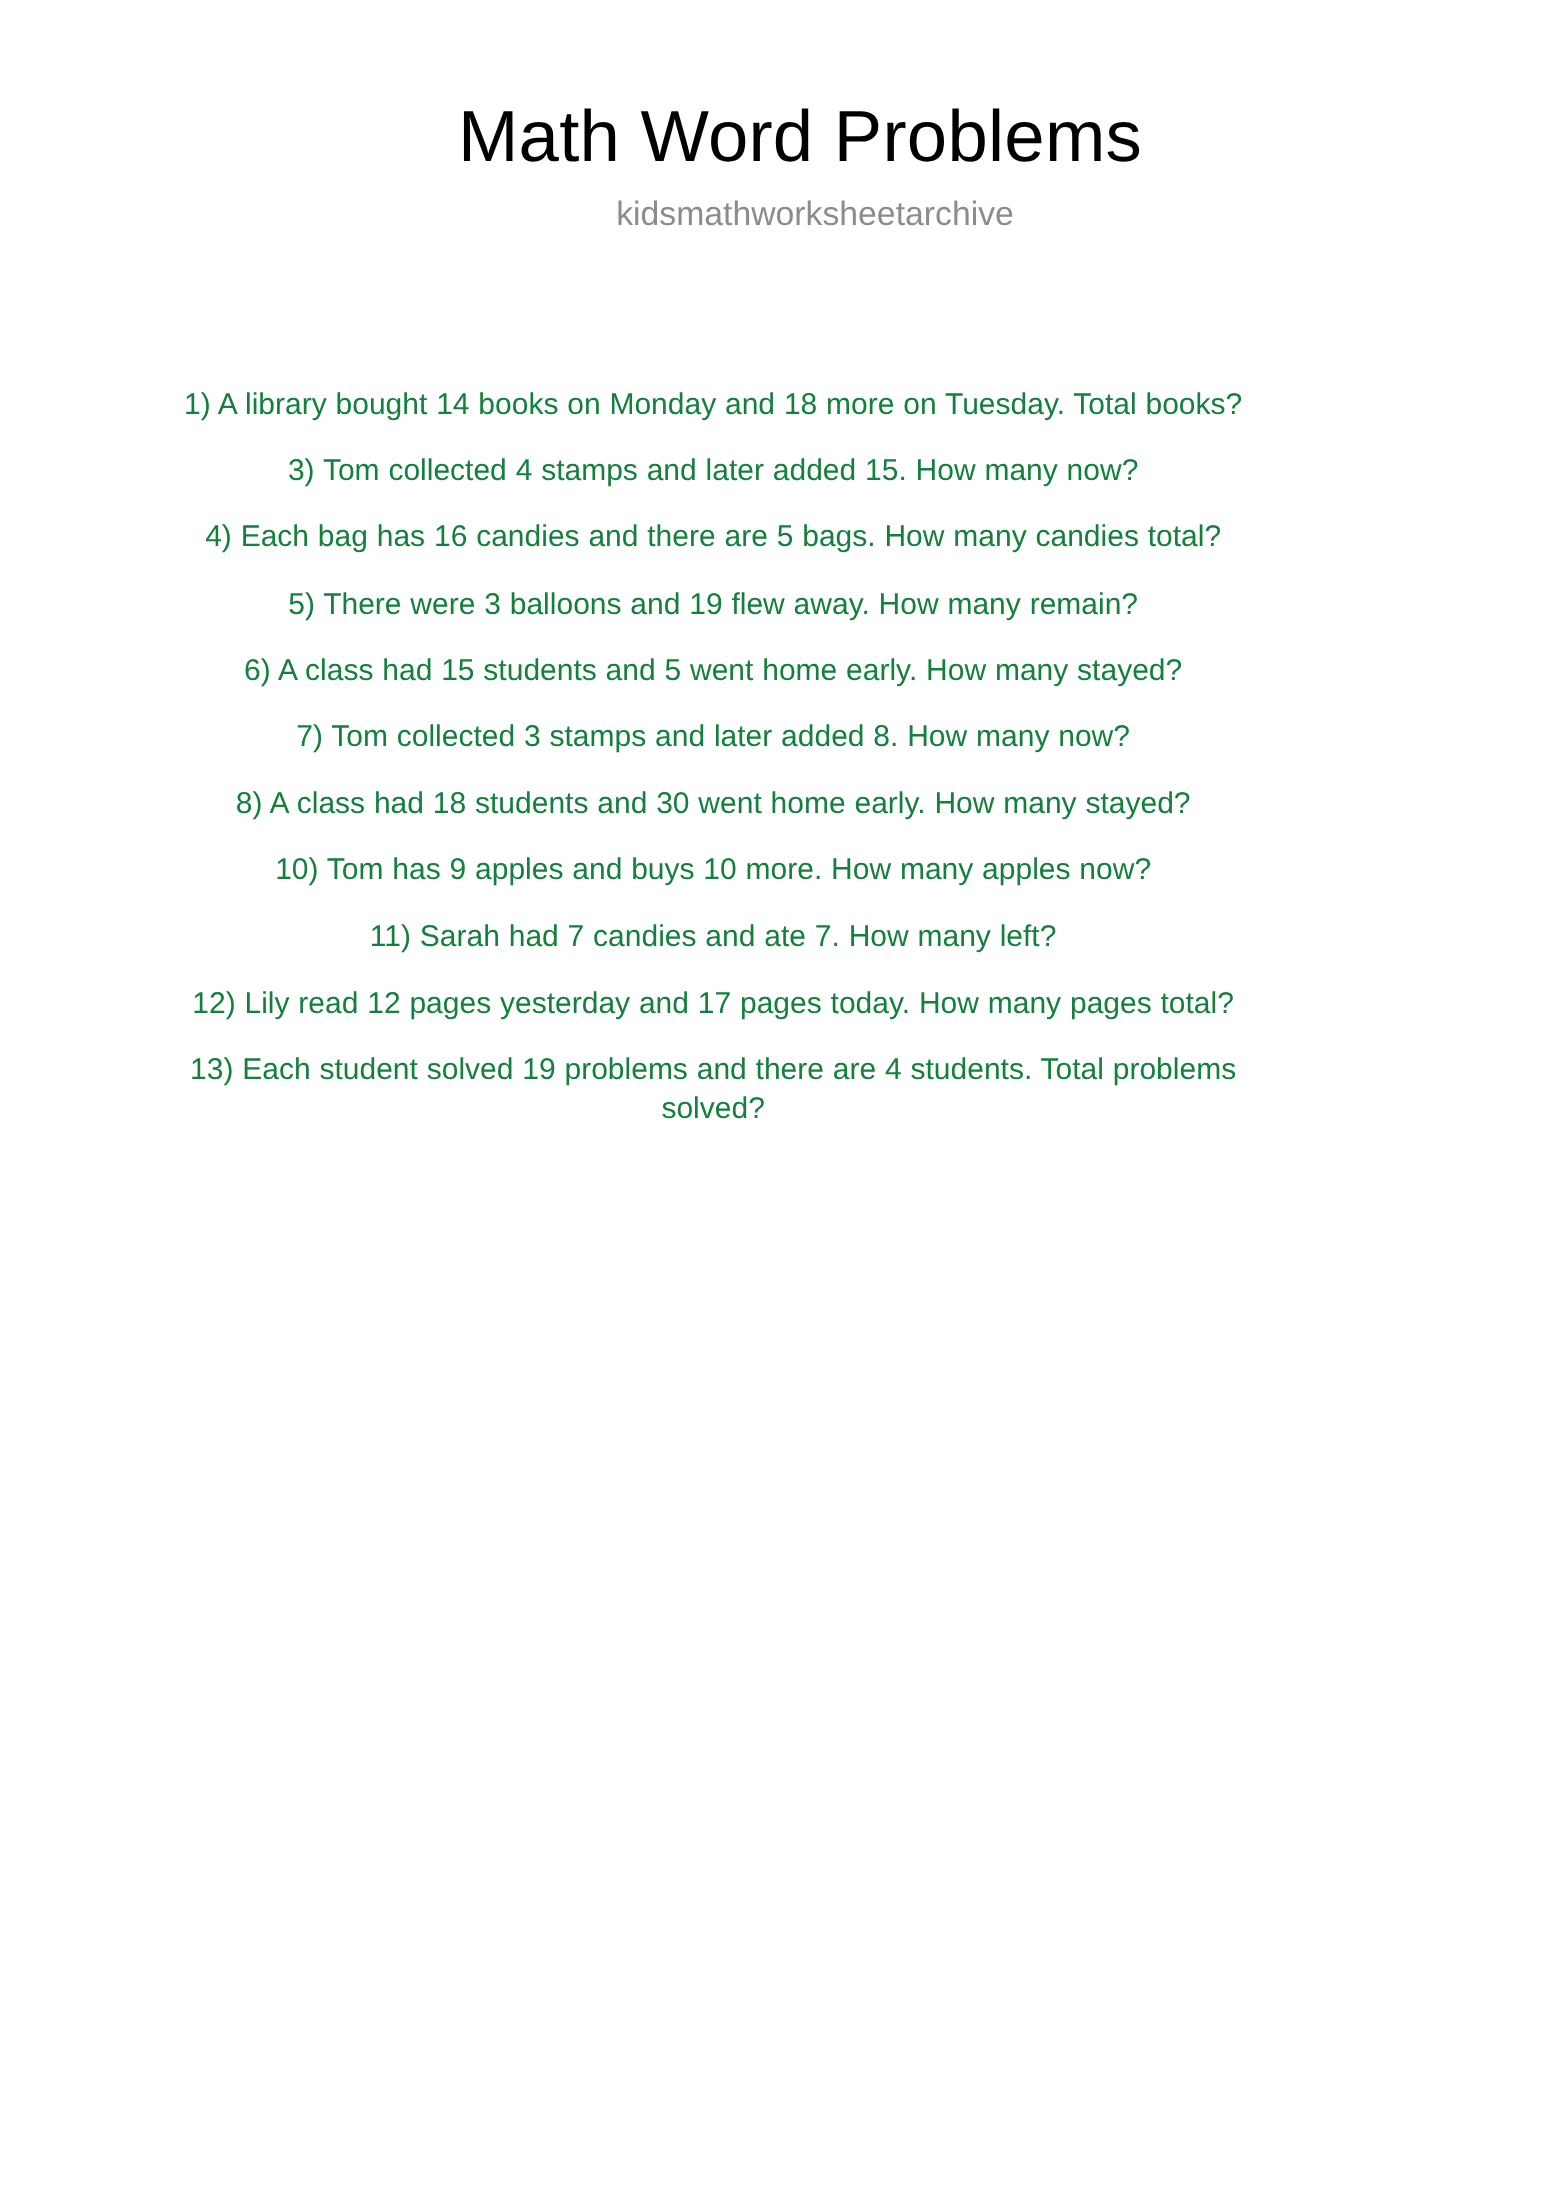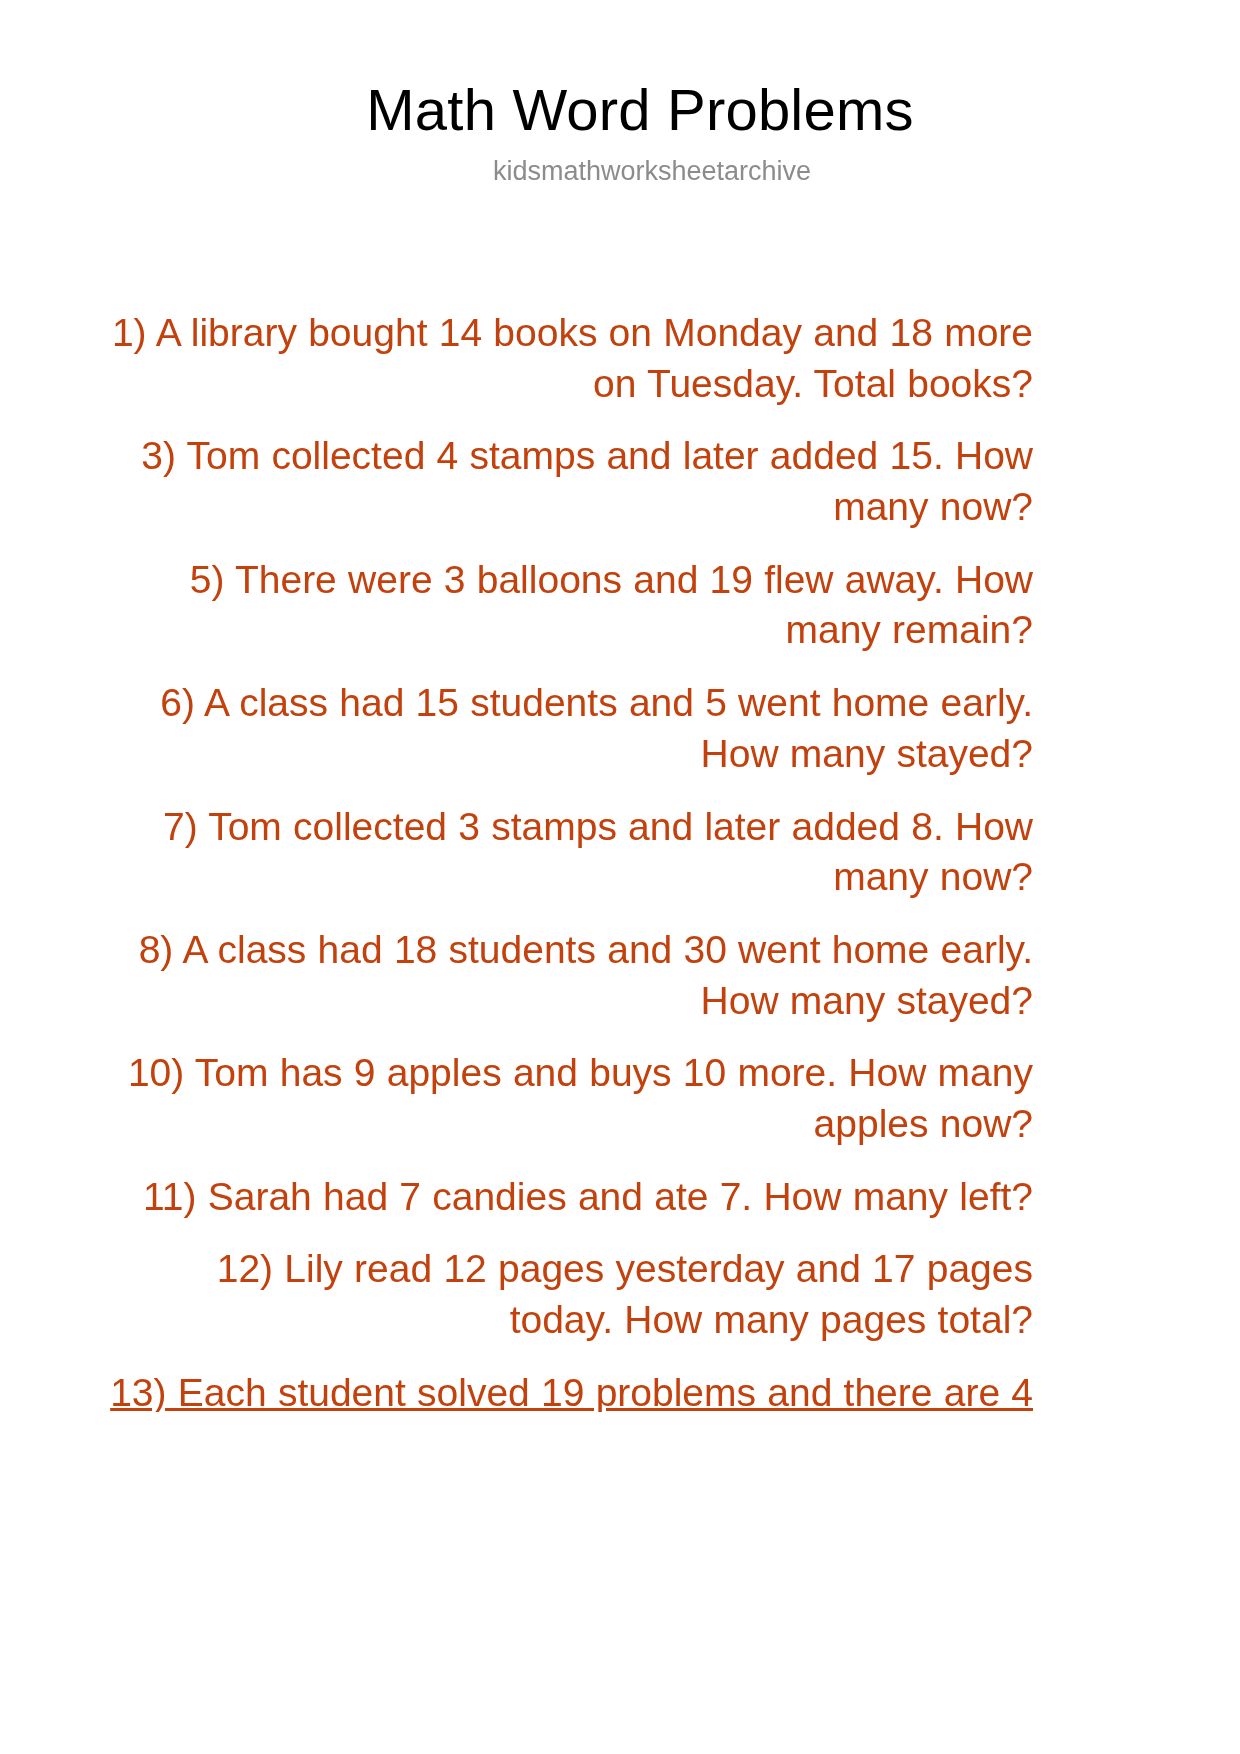--- a/index.html
+++ b/index.html
@@ -43,46 +43,46 @@
   .problems {
     margin: 0;
     padding: 0;
     list-style: none;
     position: absolute;
     left: 88px;
     right: 88px;
     top: 308px;
   }
   .problem {
-    font-size: 39px;
+    font-size: 24px;
     line-height: 1.30;
-    color: #c2410c;
+    color: #15803d;
     margin: 0 0 22px 0;
     max-width: 925px;
-    text-align: right;
+    text-align: center;
     word-spacing: 0.4px;
   }
   .problem:last-child {
     margin-bottom: 0;
-    text-decoration: underline;
   }
 </style>
 </head>
 <body>
 
 <div class="page">
 
   <div class="header">
     <h1 class="doc-title">Math Word Problems</h1>
     <div class="doc-subtitle">kidsmathworksheetarchive</div>
   </div>
 
   <ol class="problems">
     <li class="problem">1) A library bought 14 books on Monday and 18 more on Tuesday. Total books?</li>
     <li class="problem">3) Tom collected 4 stamps and later added 15. How many now?</li>
+    <li class="problem">4) Each bag has 16 candies and there are 5 bags. How many candies total?</li>
     <li class="problem">5) There were 3 balloons and 19 flew away. How many remain?</li>
     <li class="problem">6) A class had 15 students and 5 went home early. How many stayed?</li>
     <li class="problem">7) Tom collected 3 stamps and later added 8. How many now?</li>
     <li class="problem">8) A class had 18 students and 30 went home early. How many stayed?</li>
     <li class="problem">10) Tom has 9 apples and buys 10 more. How many apples now?</li>
     <li class="problem">11) Sarah had 7 candies and ate 7. How many left?</li>
     <li class="problem">12) Lily read 12 pages yesterday and 17 pages today. How many pages total?</li>
     <li class="problem">13) Each student solved 19 problems and there are 4 students. Total problems solved?</li>
   </ol>
 

